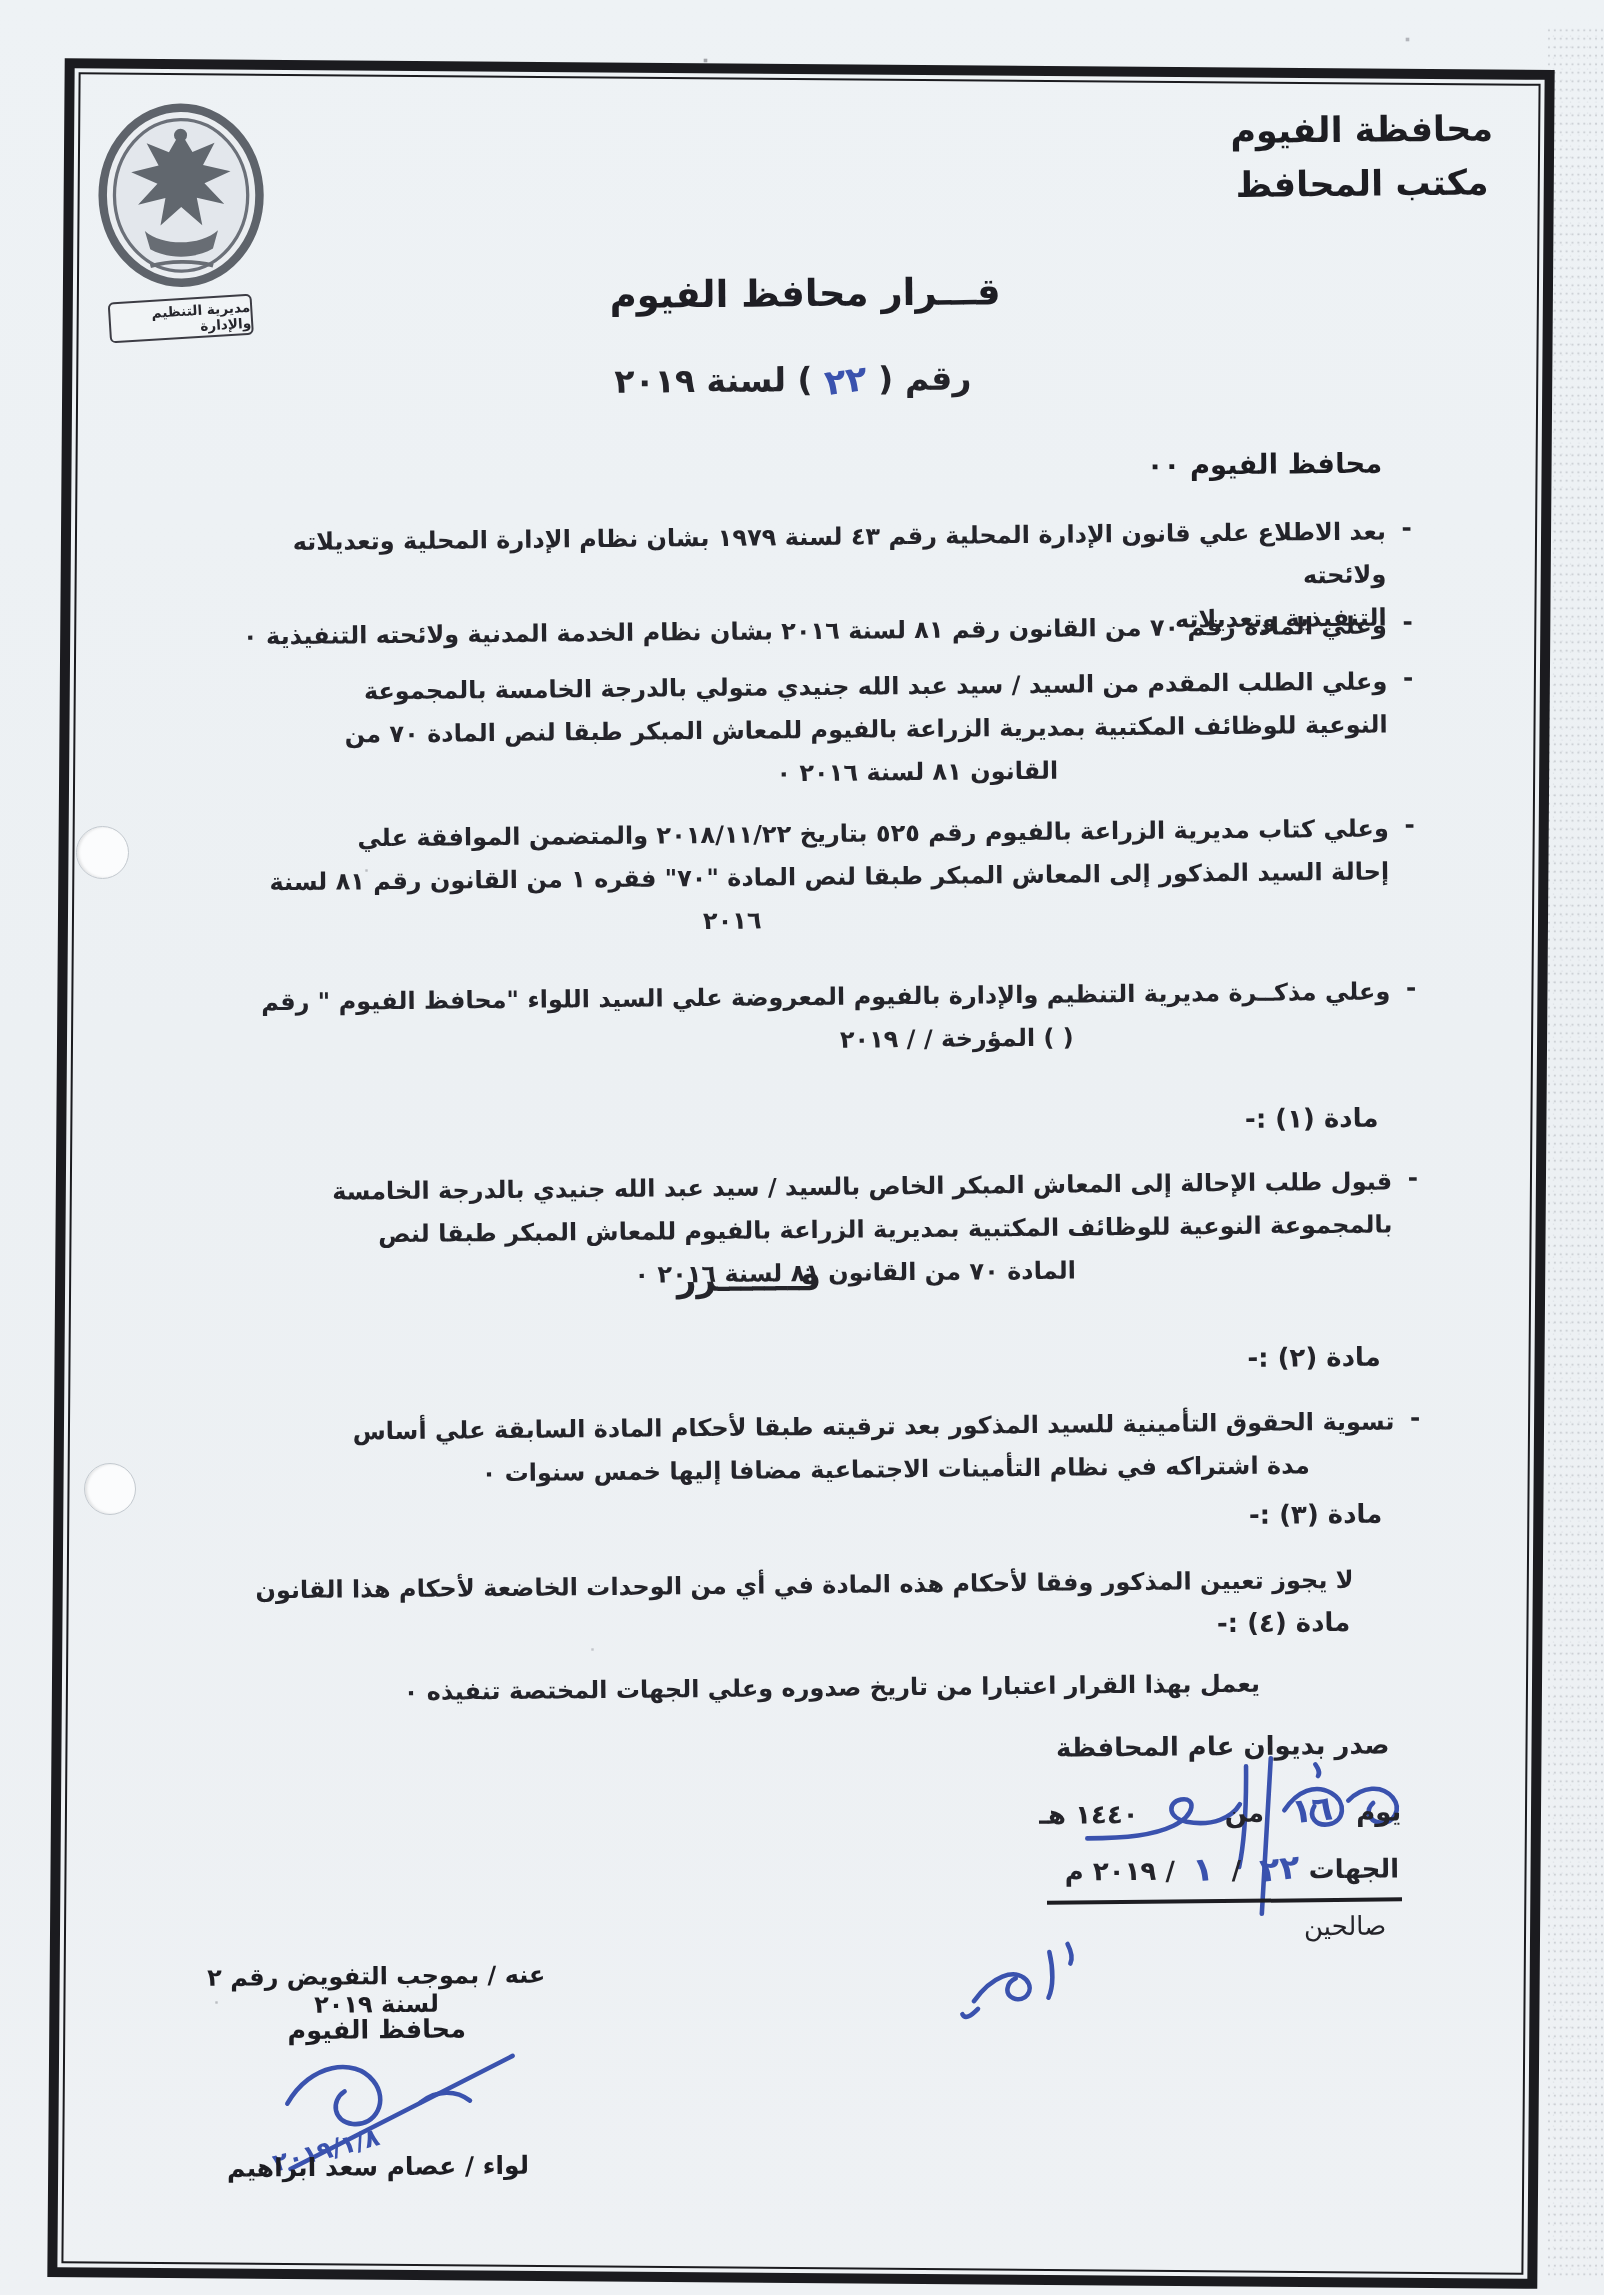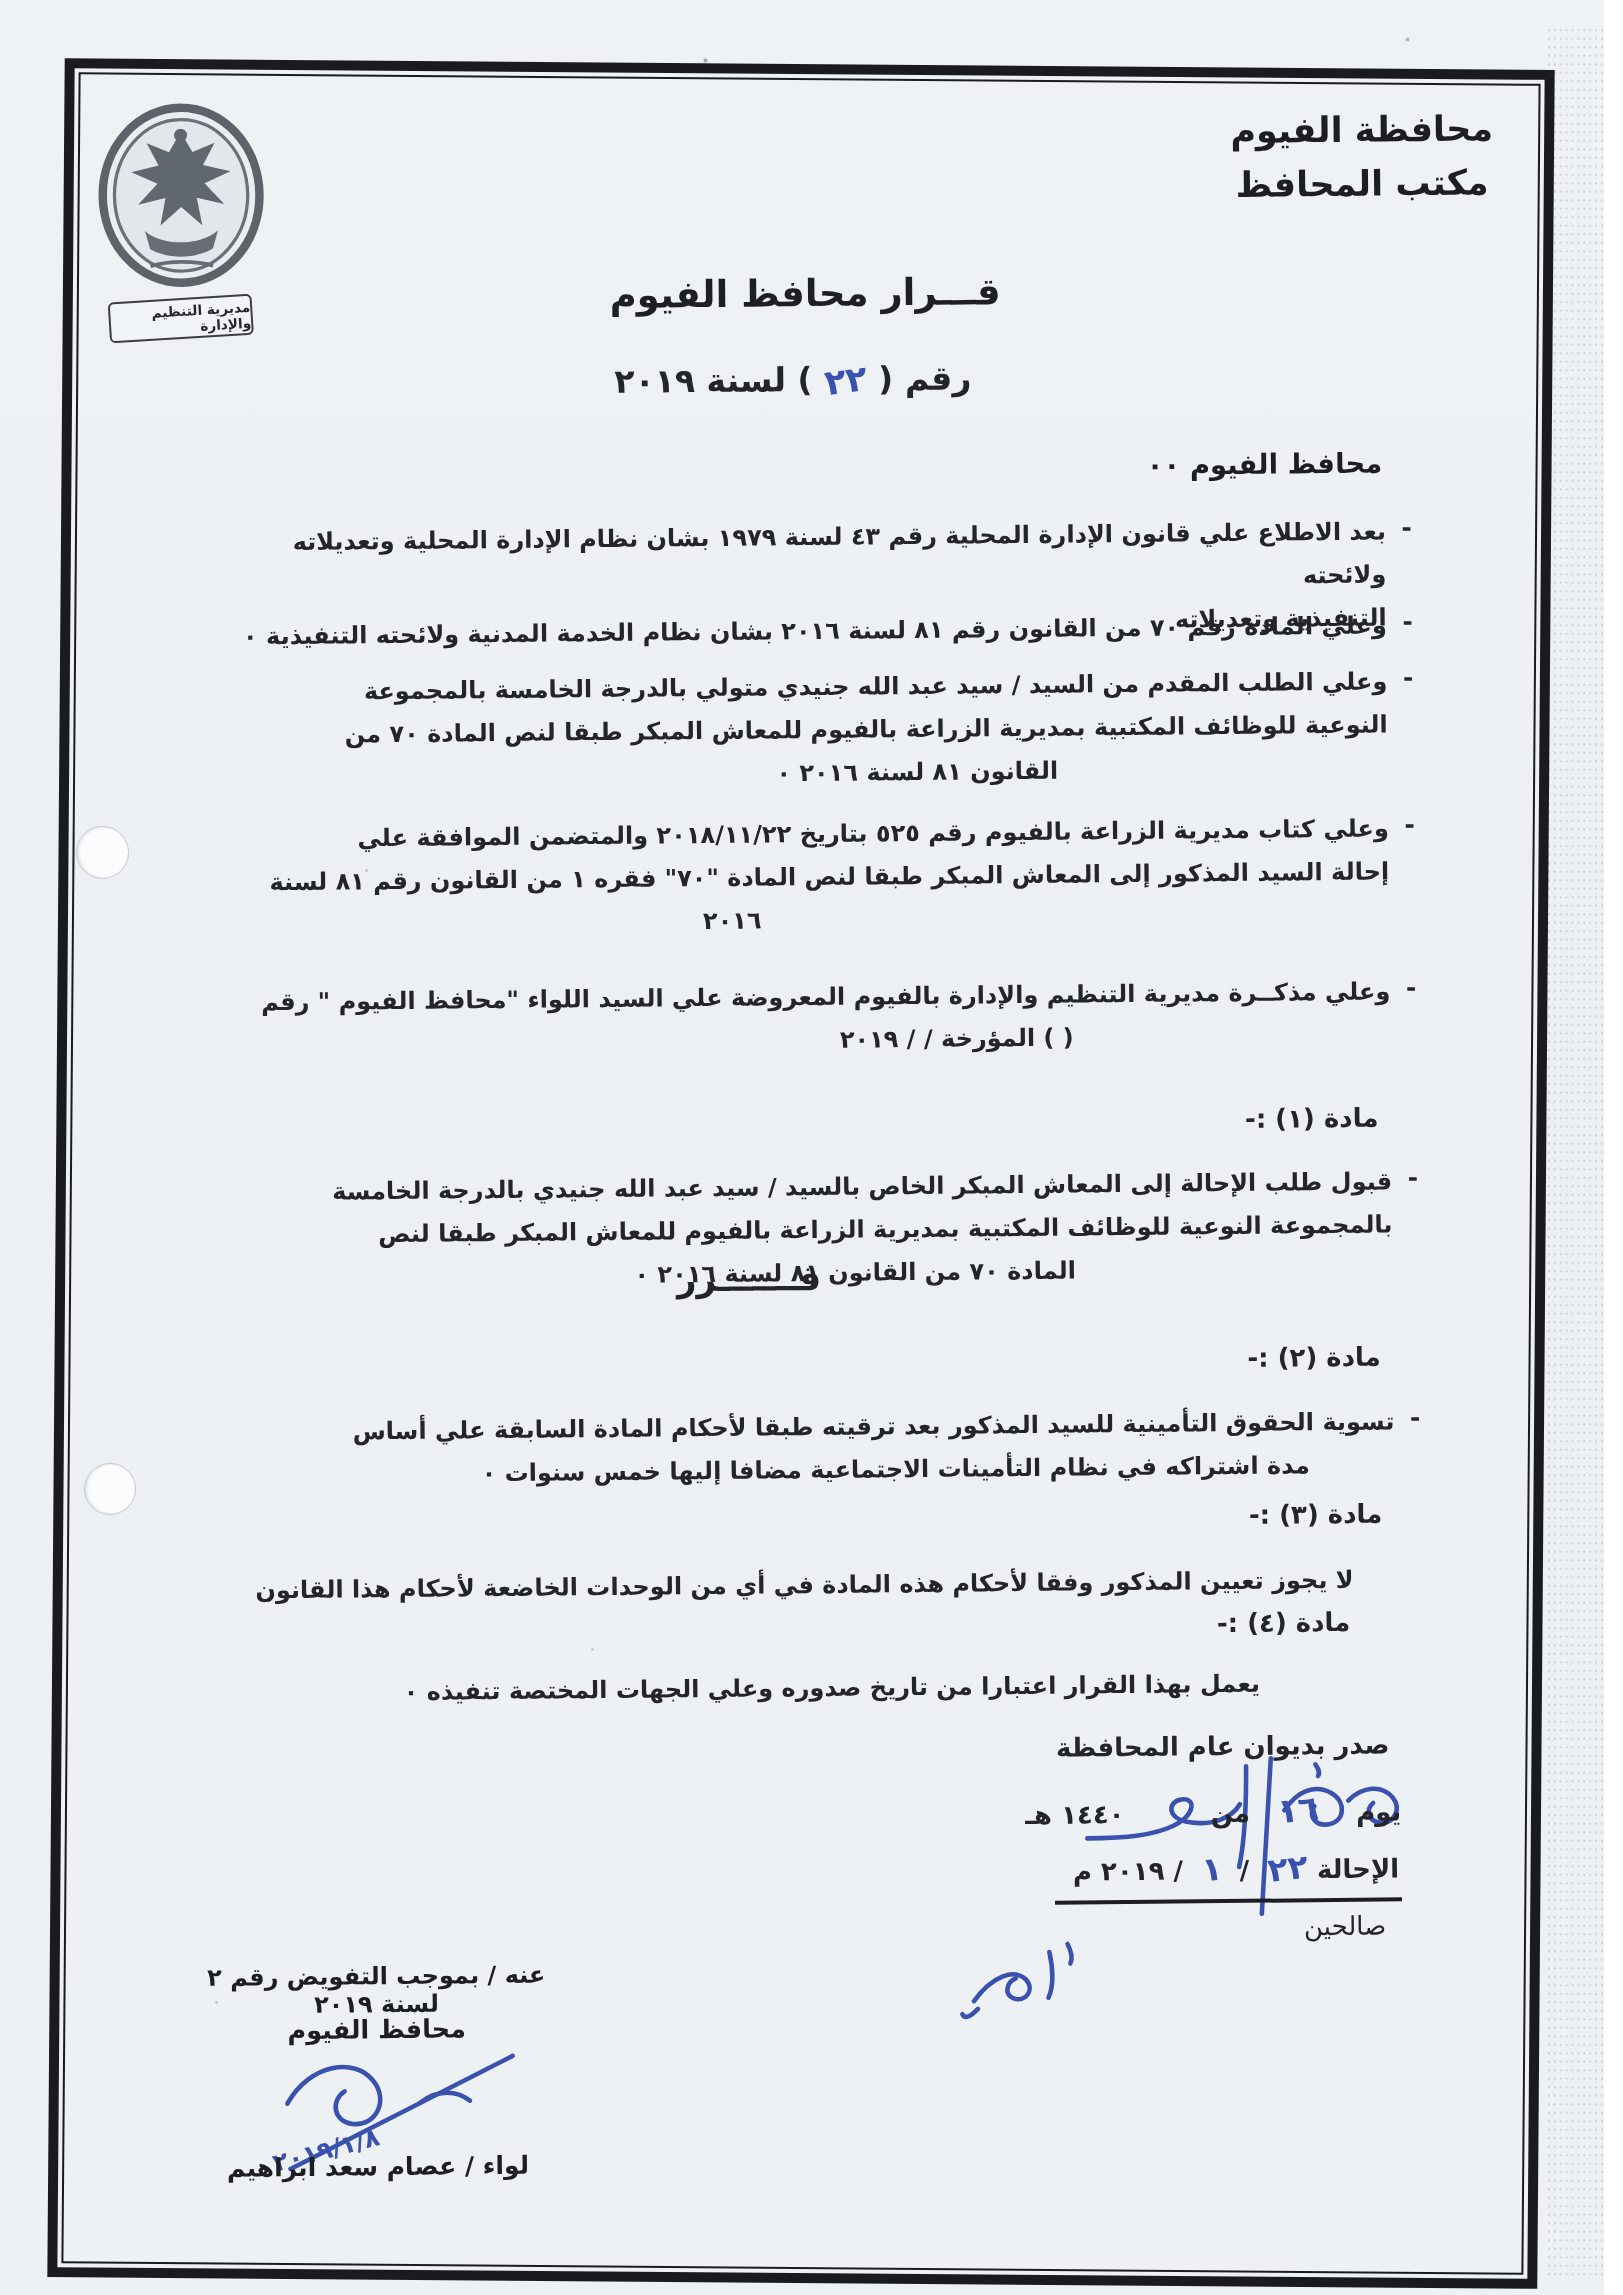--- a/index.html
+++ b/index.html
@@ -63,21 +63,21 @@
     font-size:34px;font-weight:bold;}
   .article-h{position:absolute;right:246px;font-size:26px;font-weight:bold;}
   .a1h{top:1108px;} .a2h{top:1347px;} .a3h{top:1504px;} .a4h{top:1612px;right:279px;}
   .p1{top:1166px;} .p2{top:1406px;}
   .apara-plain{position:absolute;right:246px;width:1132px;font-size:24px;font-weight:bold;
     line-height:43px;text-align:right;}
   .p3{top:1564px;} .p4{top:1667px;}
   
   .issued{position:absolute;top:1735px;right:241px;font-size:26px;font-weight:bold;}
   .hijri{position:absolute;top:1794px;right:230px;font-size:26px;font-weight:bold;}
-  .hijri .w1{margin-left:28px;} .hijri .w2{margin-left:18.3px;font-size:34px;transform:rotate(-5deg);}
+  .hijri .w1{margin-left:14px;} .hijri .w2{margin-left:18.3px;font-size:34px;transform:rotate(-5deg);}
   .hijri .w3{margin-left:77px;}
   .greg{position:absolute;top:1852px;right:230px;font-size:26px;font-weight:bold;
     border-bottom:4.6px solid #1d1d22;padding:0 2.6px 11.8px 9.2px;}
   .greg .gsep{margin:0 9.2px;}
   .greg .hand{font-size:33px;transform:rotate(-6deg) translateY(1.3px);}
   .saleh{position:absolute;top:1916px;right:246px;font-size:26px;font-weight:normal;}
   
   .del1{position:absolute;top:1958px;left:167px;width:399px;text-align:center;
     font-size:24px;font-weight:800;color:#1d1d22;}
   .del2{position:absolute;top:2010px;left:167px;width:399px;text-align:center;
@@ -212,21 +212,21 @@
   </div>
 
   <div class="hijri">
     <span class="w1">يوم</span>
     <span class="hand w2">١٦</span>
     <span class="w3">من</span>
     <span>١٤٤٠ هـ</span>
   </div>
 
   <div class="greg">
-    <span>الإحالة</span>
+    <span>الجهات</span>
     <span class="hand">٢٢</span>
     <span class="gsep">/</span>
     <span class="hand">١</span>
     <span class="gsep">/ ٢٠١٩ م</span>
   </div>
 
   <div class="saleh">صالحين</div>
 
   <div class="sig sig2">
     <svg width="151" height="98" viewBox="0 0 230 150">

